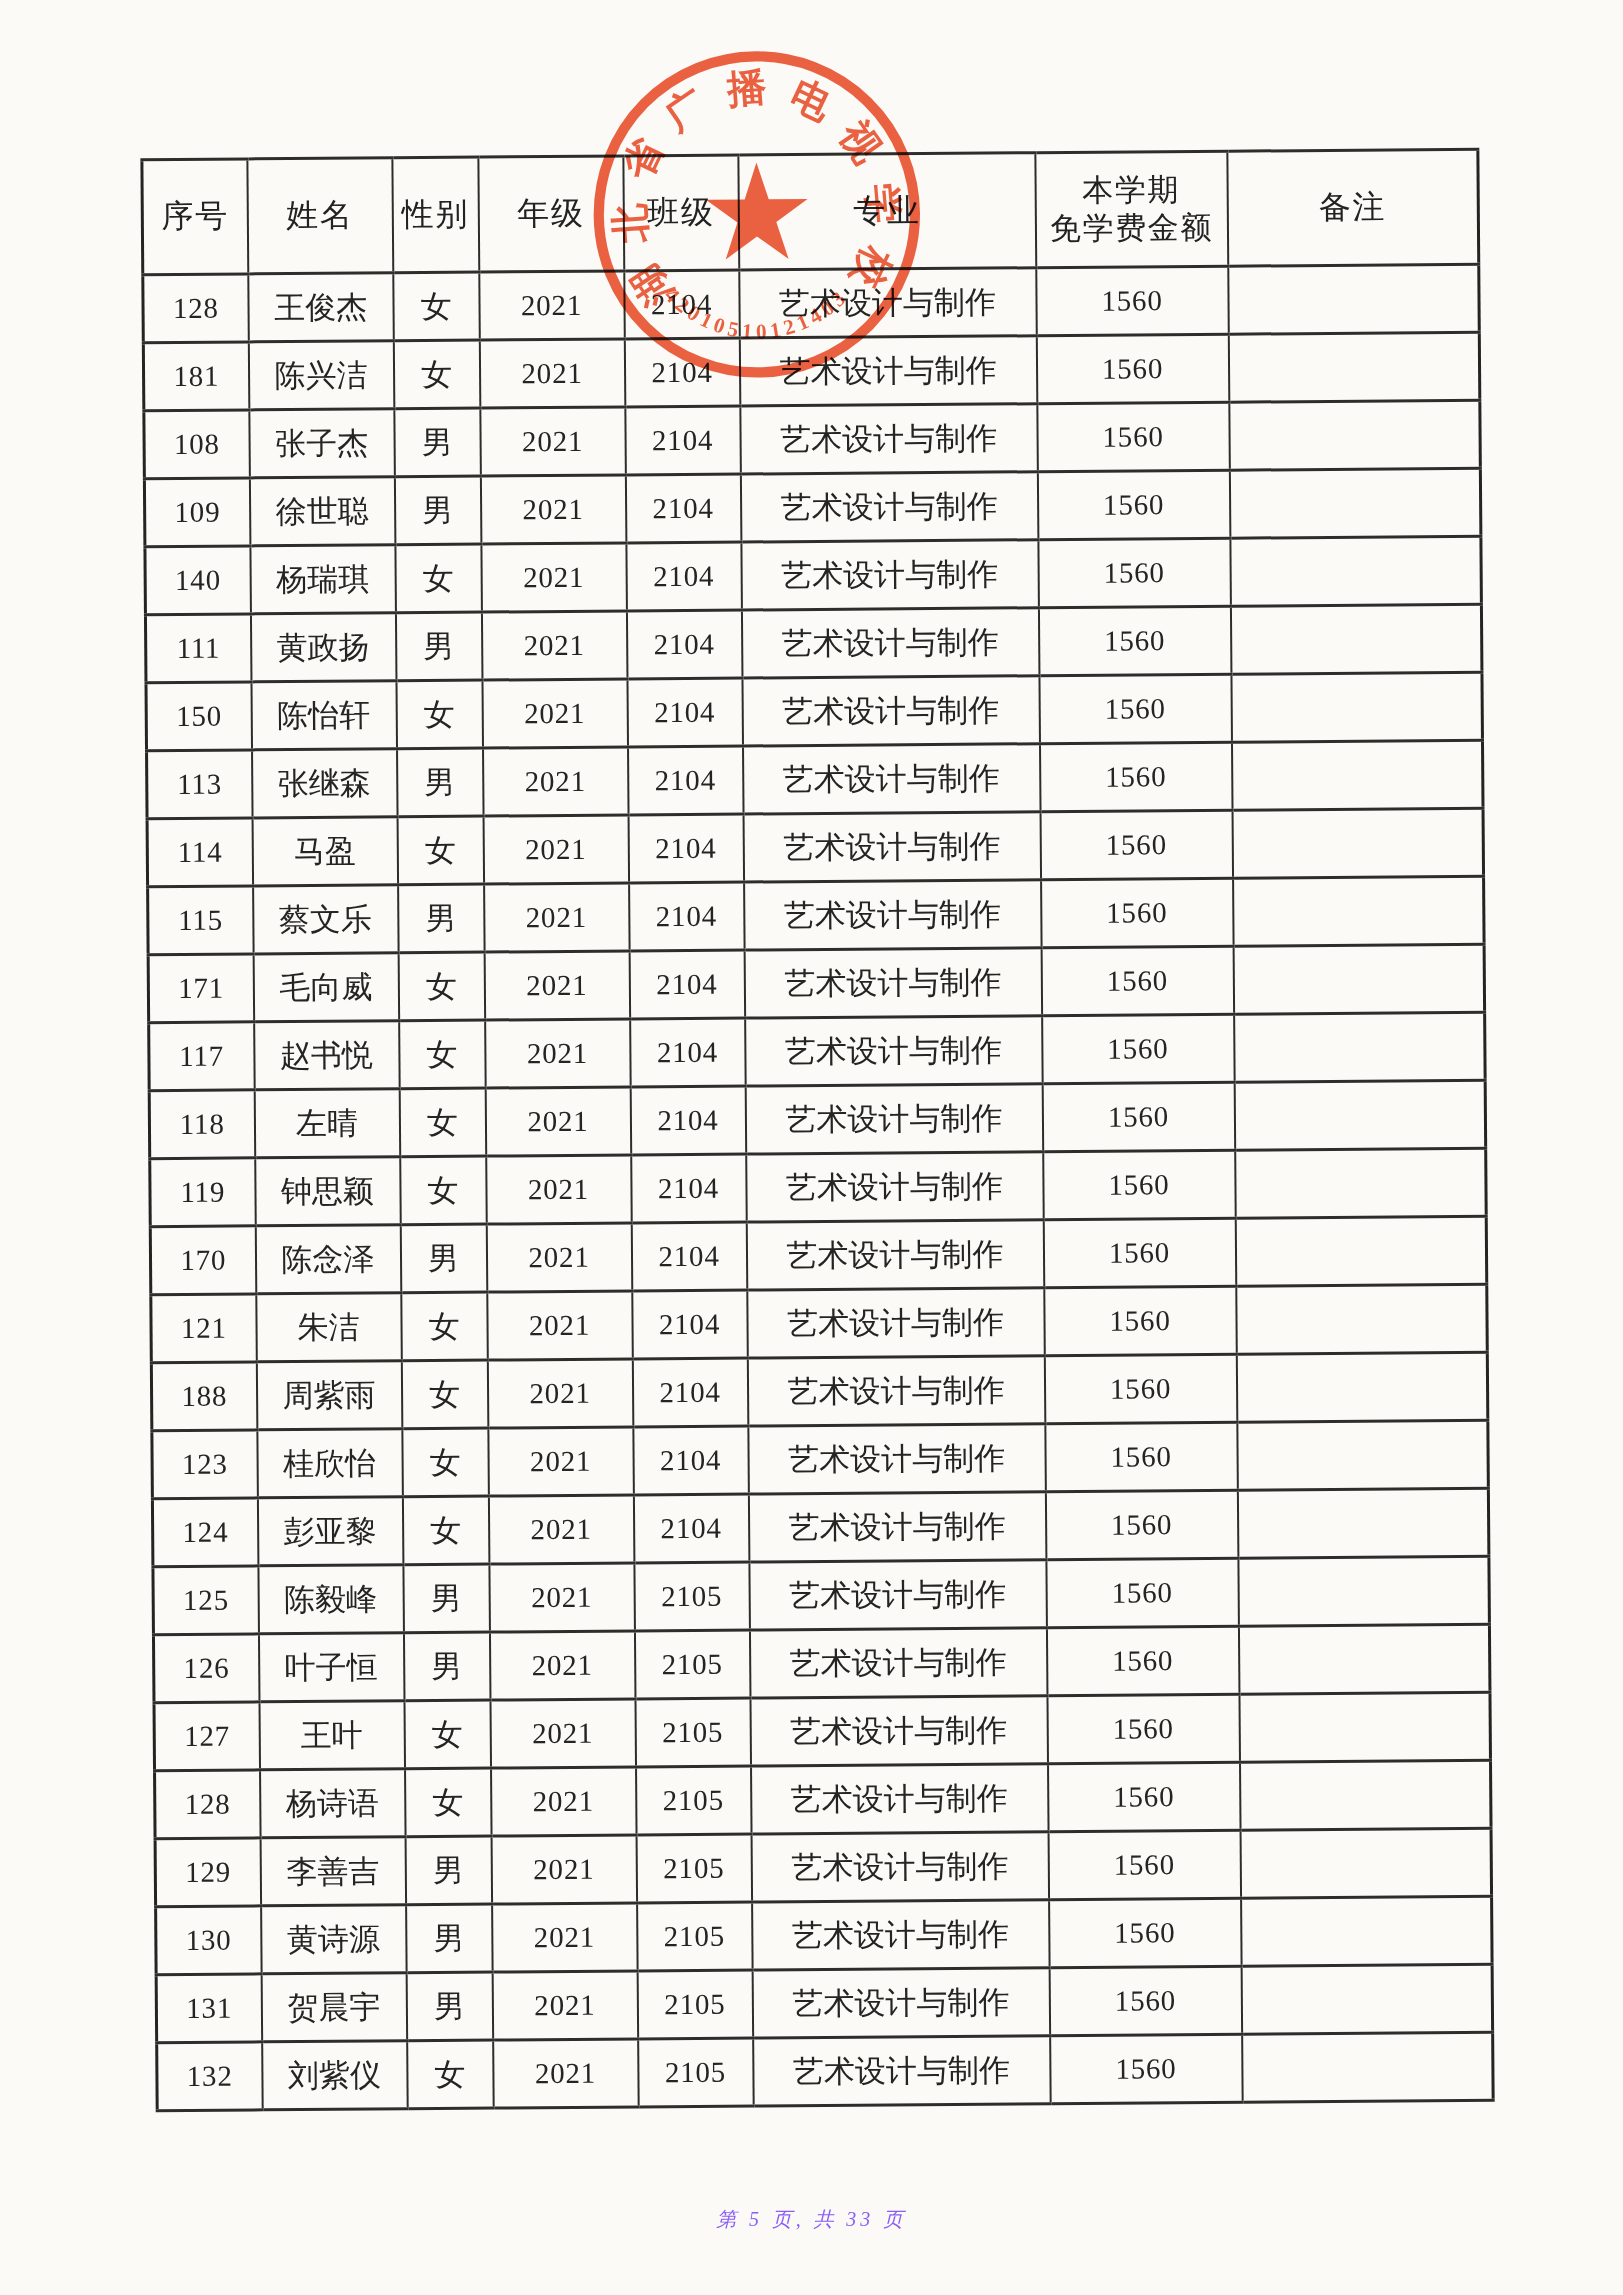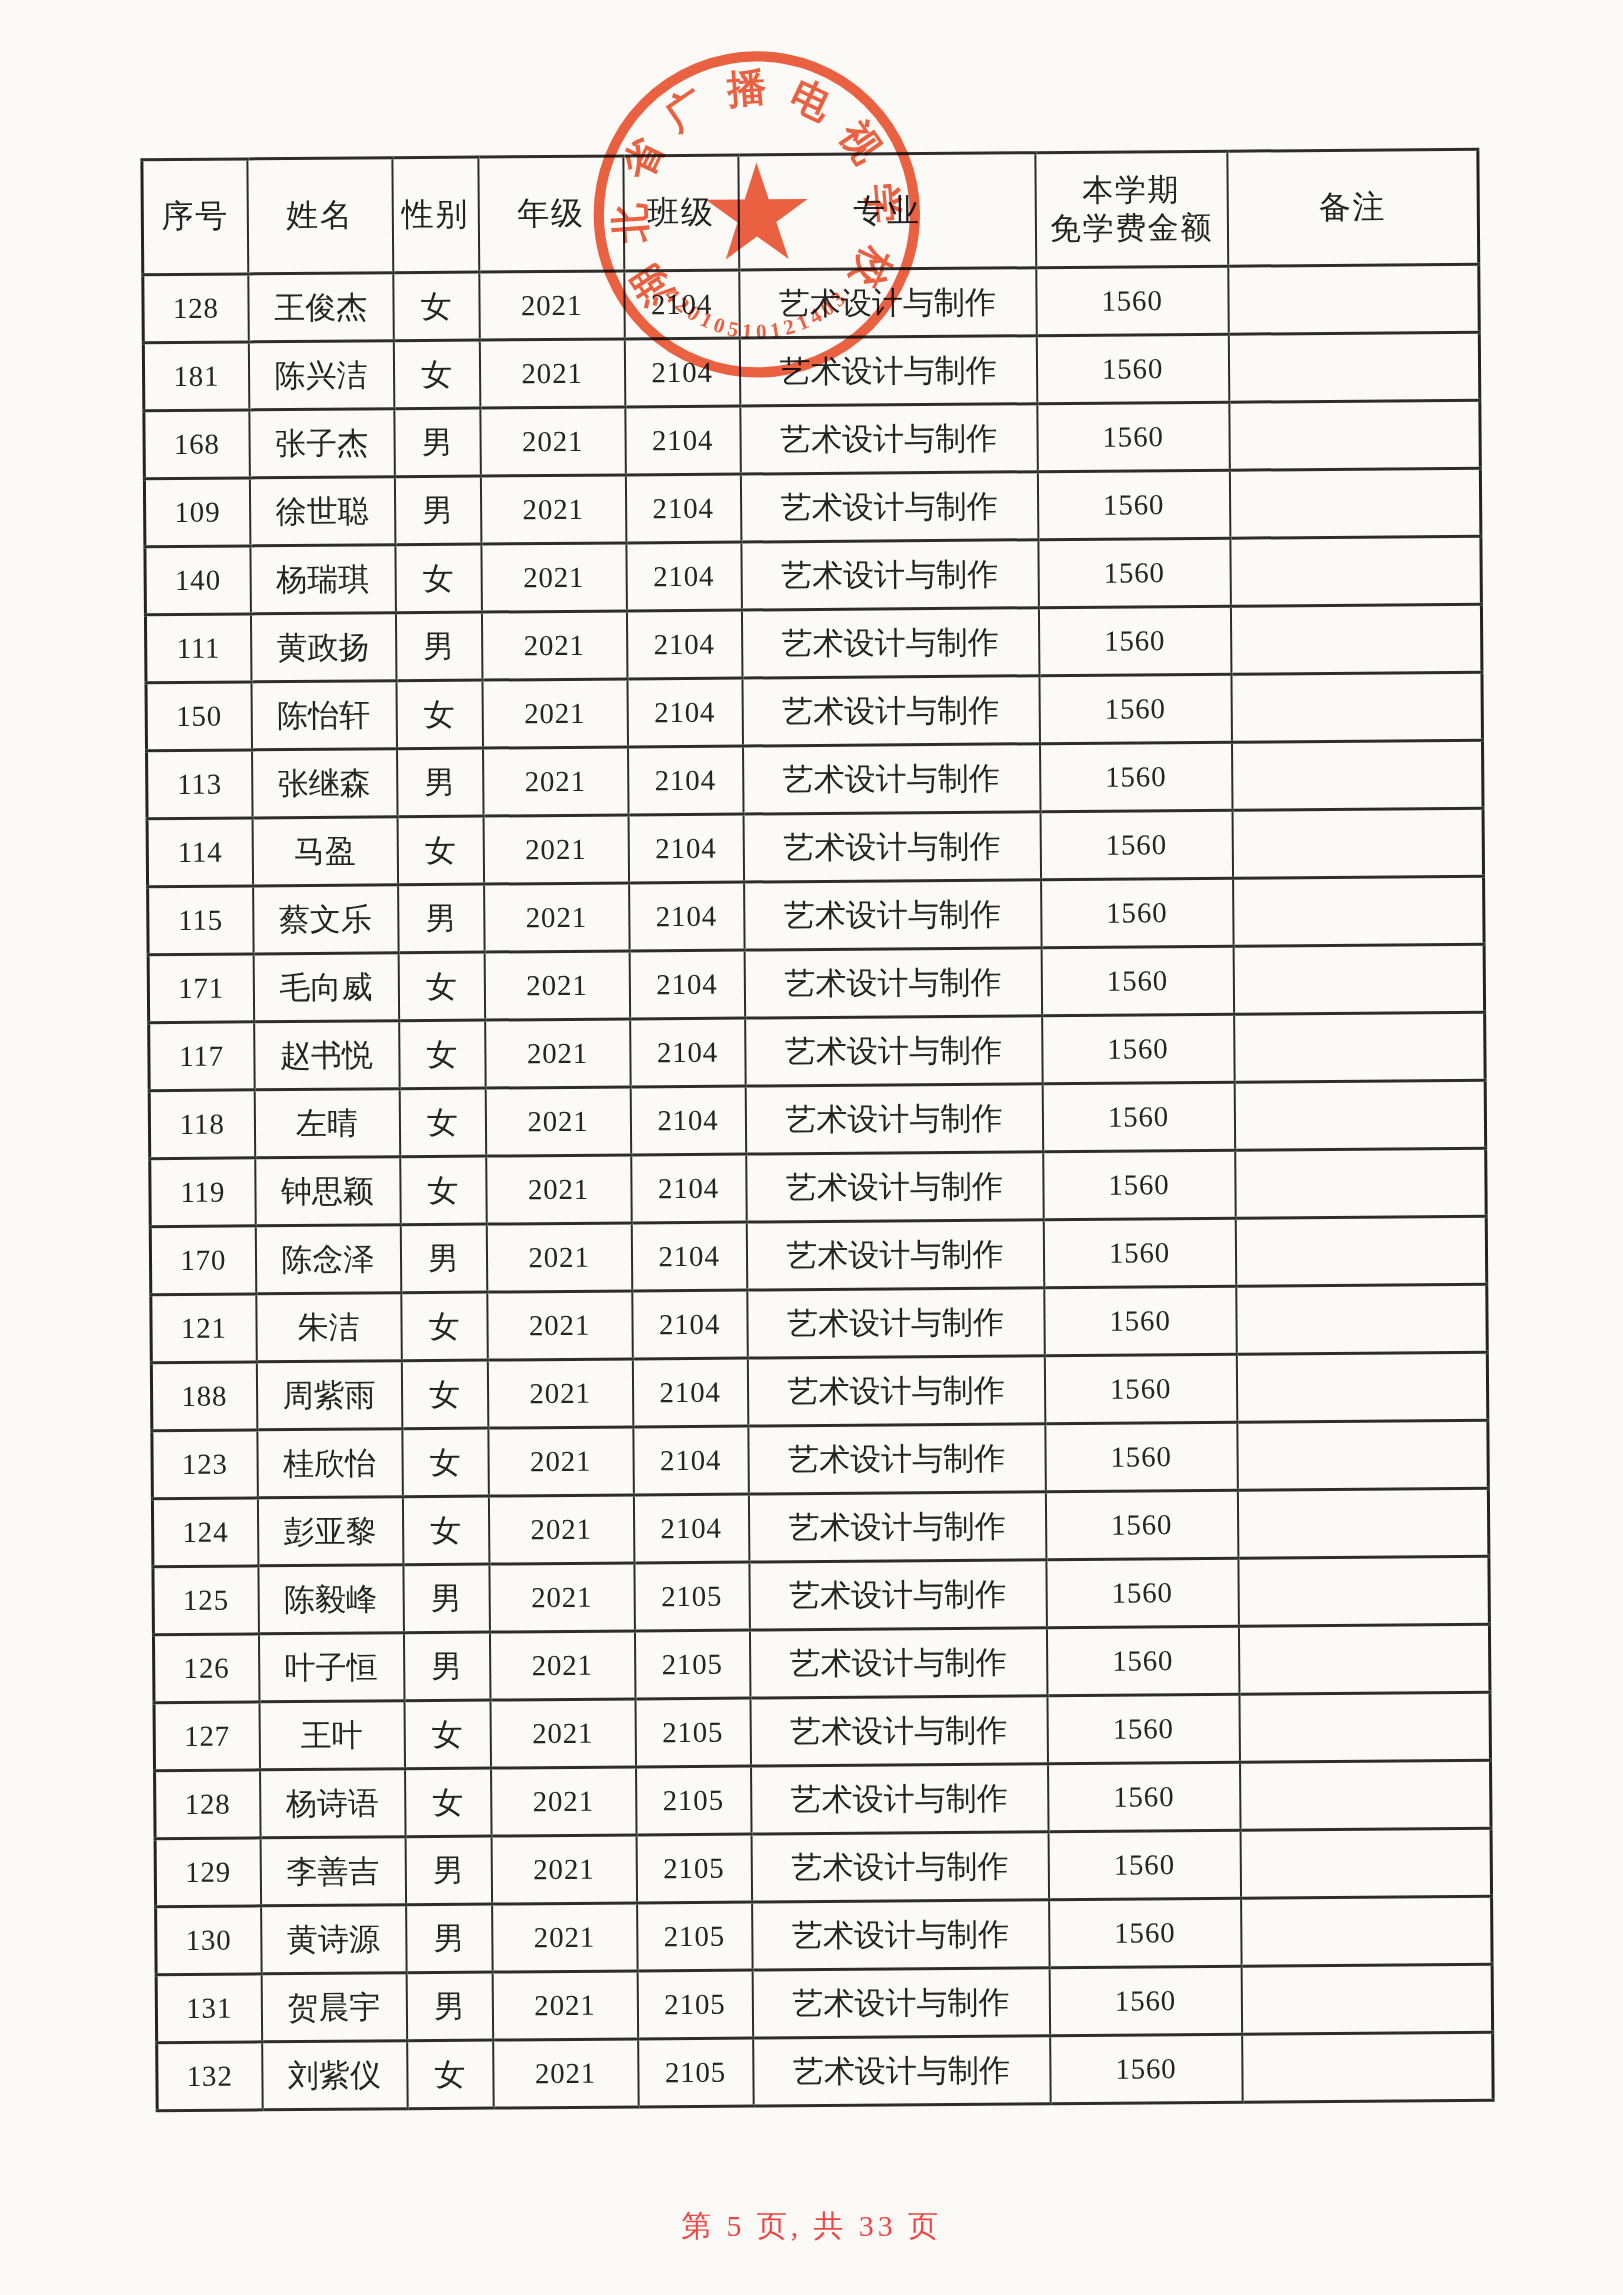--- a/index.html
+++ b/index.html
@@ -33,21 +33,21 @@
   .fee-head{line-height:1.22;font-size:31px;}
   .fee-head span{display:block;}
   
   .seal{
     position:absolute;left:589px;top:41px;width:346px;height:346px;
     opacity:0.9;mix-blend-mode:multiply;pointer-events:none;
   }
   .seal text{font-family:"Liberation Serif","DejaVu Serif",serif;font-weight:bold;}
   .page-footer{
     position:absolute;left:0;top:2206px;width:1623px;
-    text-align:center;font-size:30px;letter-spacing:3.9px;color:#ef4444;
+    text-align:center;font-size:20px;letter-spacing:3.9px;color:#8b5cf6;font-style:italic;
   }
 </style>
 </head>
 <body>
 
 <div class="scan-tilt">
 
   <table class="roster">
     <colgroup>
       <col style="width:105px">
@@ -91,21 +91,21 @@
       <td class="num">181</td>
       <td>陈兴洁</td>
       <td>女</td>
       <td class="num">2021</td>
       <td class="num">2104</td>
       <td>艺术设计与制作</td>
       <td class="num">1560</td>
       <td></td>
     </tr>
         <tr>
-      <td class="num">168</td>
+      <td class="num">108</td>
       <td>张子杰</td>
       <td>男</td>
       <td class="num">2021</td>
       <td class="num">2104</td>
       <td>艺术设计与制作</td>
       <td class="num">1560</td>
       <td></td>
     </tr>
         <tr>
       <td class="num">109</td>

